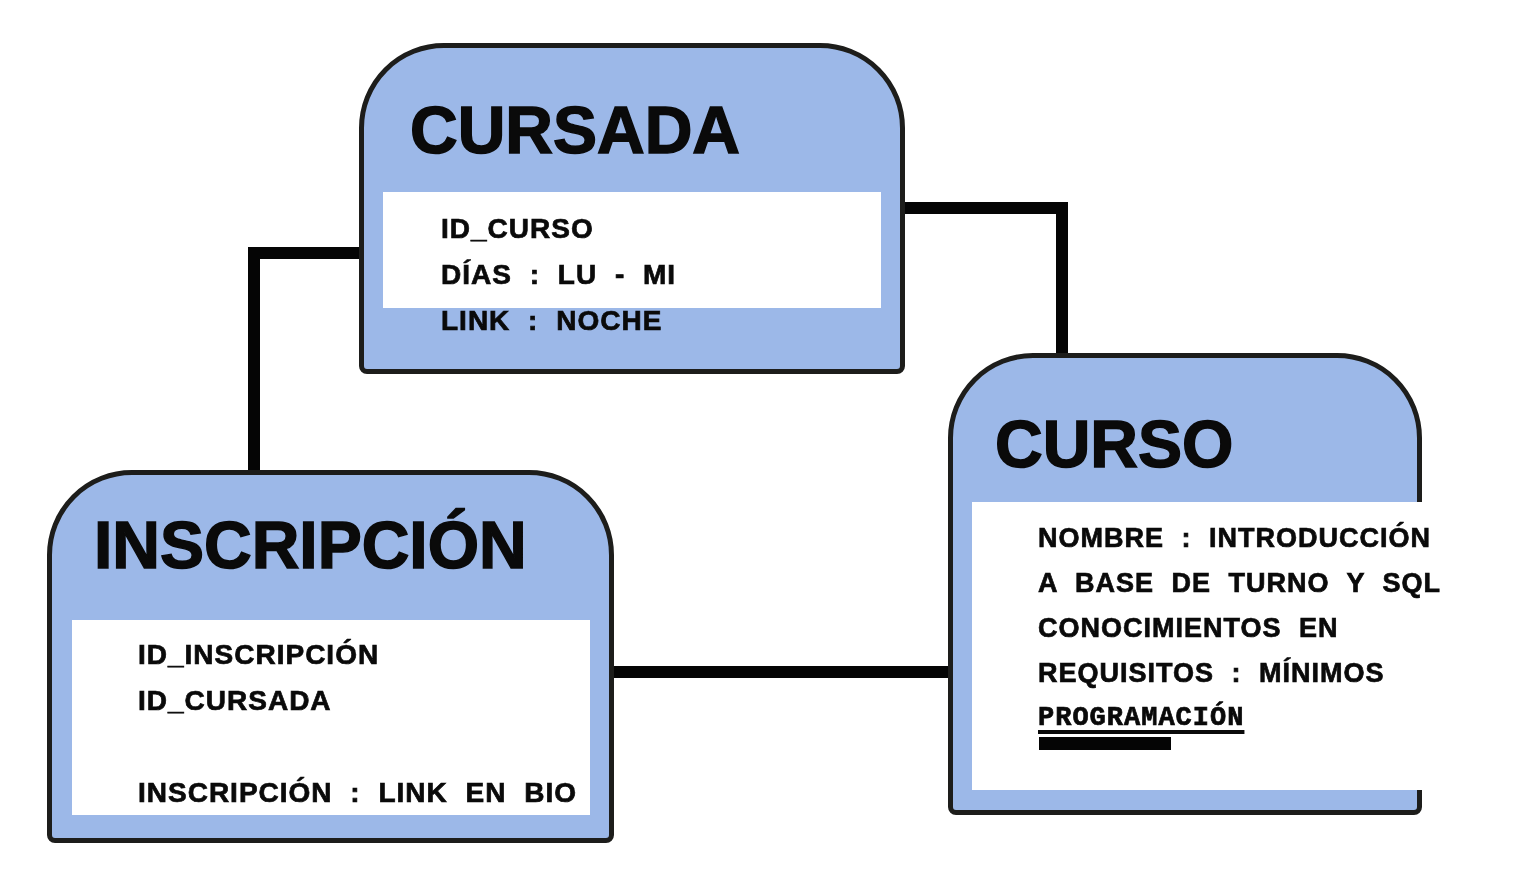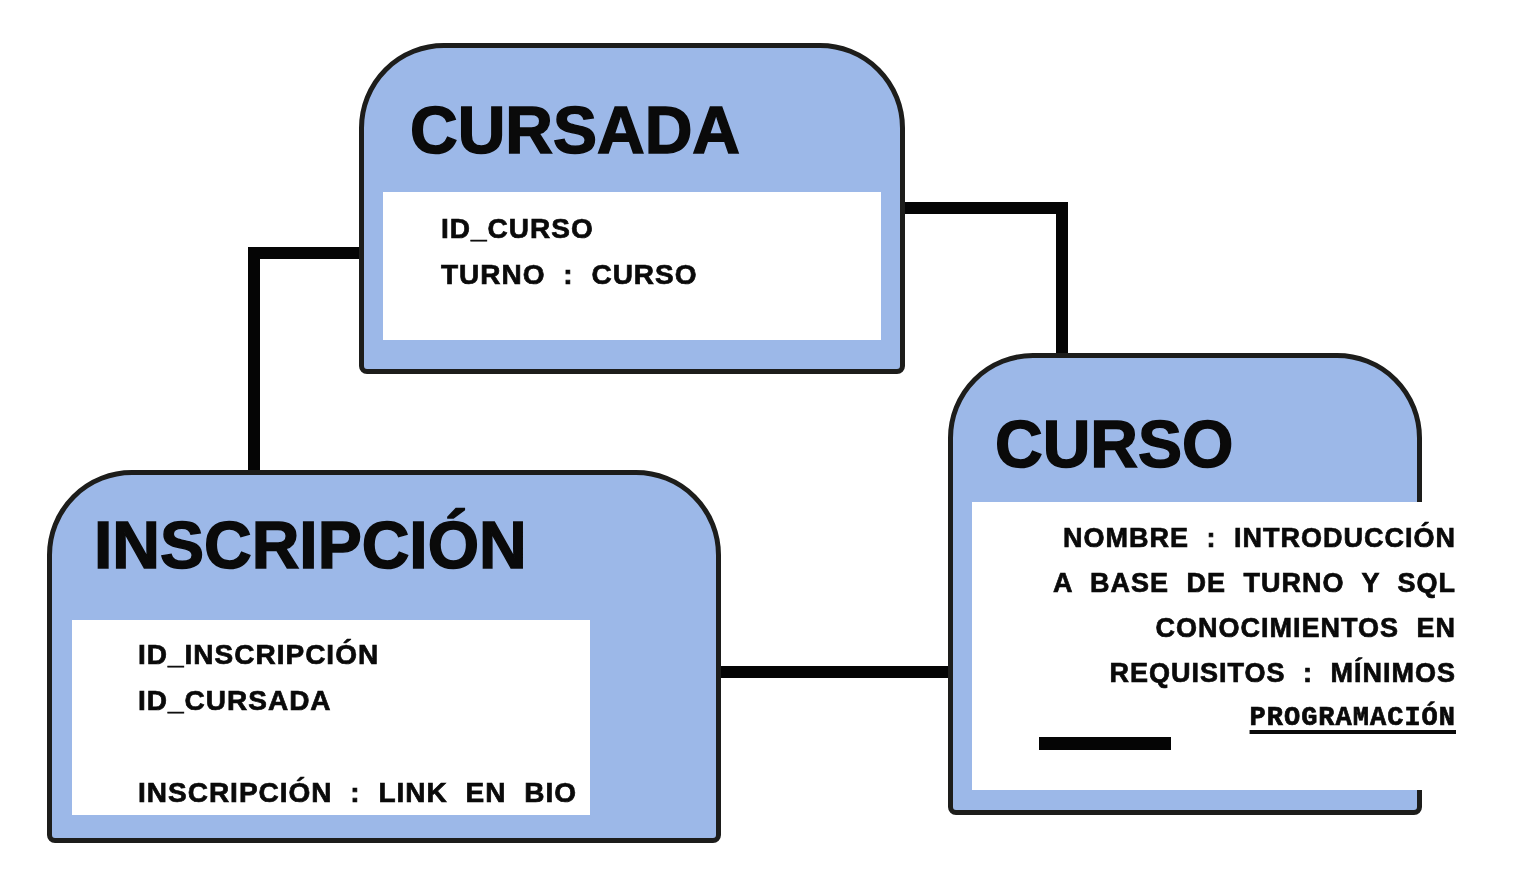--- a/index.html
+++ b/index.html
@@ -46,34 +46,34 @@
     letter-spacing: 1px;
     word-spacing: 9px;
     color: var(--text);
     white-space: nowrap;
     -webkit-text-stroke: 0.7px var(--text);
   }
 
   
   #box-cursada { left: 359px; top: 43px; width: 546px; height: 331px; padding-left: 24px; }
   #box-cursada .entity-title { left: 46px; top: 44px; }
-  #box-cursada .panel { left: 19px; top: 144px; width: 498px; height: 148px; }
+  #box-cursada .panel { left: 19px; top: 144px; width: 498px; height: 116px; }
   #box-cursada .fields { padding: 14px 0 0 58px; }
 
   
-  #box-inscripcion { left: 47px; top: 470px; width: 674px; height: 373px; }
+  #box-inscripcion { left: 47px; top: 470px; width: 567px; height: 373px; }
   #box-inscripcion .entity-title { left: 42px; top: 32px; }
   #box-inscripcion .panel { left: 20px; top: 145px; width: 518px; height: 195px; }
   #box-inscripcion .fields { padding: 12px 0 0 66px; }
 
   
   #box-curso { left: 948px; top: 353px; width: 474px; height: 462px; }
   #box-curso .entity-title { left: 42px; top: 48px; }
   #box-curso .panel { left: 19px; top: 144px; width: 500px; height: 288px; }
-  #box-curso .fields { padding: 14px 16px 0 66px; text-align: right; }
+  #box-curso .fields { padding: 14px 16px 0 66px; }
   #box-curso .field { font-size: 27px; line-height: 45px; }
 
   .underlined-word {
     text-decoration: underline;
     text-decoration-thickness: 4px;
     text-underline-offset: 5px;
     font-family: Liberation Mono, monospace;
   }
   .underline-bar {
     width: 132px;
@@ -98,21 +98,22 @@
   <div class="conn" id="conn-cursada-inscripcion-v"></div>
   <div class="conn" id="conn-cursada-curso-h"></div>
   <div class="conn" id="conn-cursada-curso-v"></div>
   <div class="conn" id="conn-inscripcion-curso-h"></div>
 
   <div class="entity" id="box-cursada">
     <div class="entity-title">CURSADA</div>
     <div class="panel">
       <div class="fields">
         <div class="field">ID_CURSO</div>
-        <div class="field">TURNO : CURSO</div>
+        <div class="field">DÍAS : LU - MI</div>
+        <div class="field">LINK : NOCHE</div>
       </div>
     </div>
   </div>
 
   <div class="entity" id="box-inscripcion">
     <div class="entity-title">INSCRIPCIÓN</div>
     <div class="panel">
       <div class="fields">
         <div class="field">ID_INSCRIPCIÓN</div>
         <div class="field">ID_CURSADA</div>

